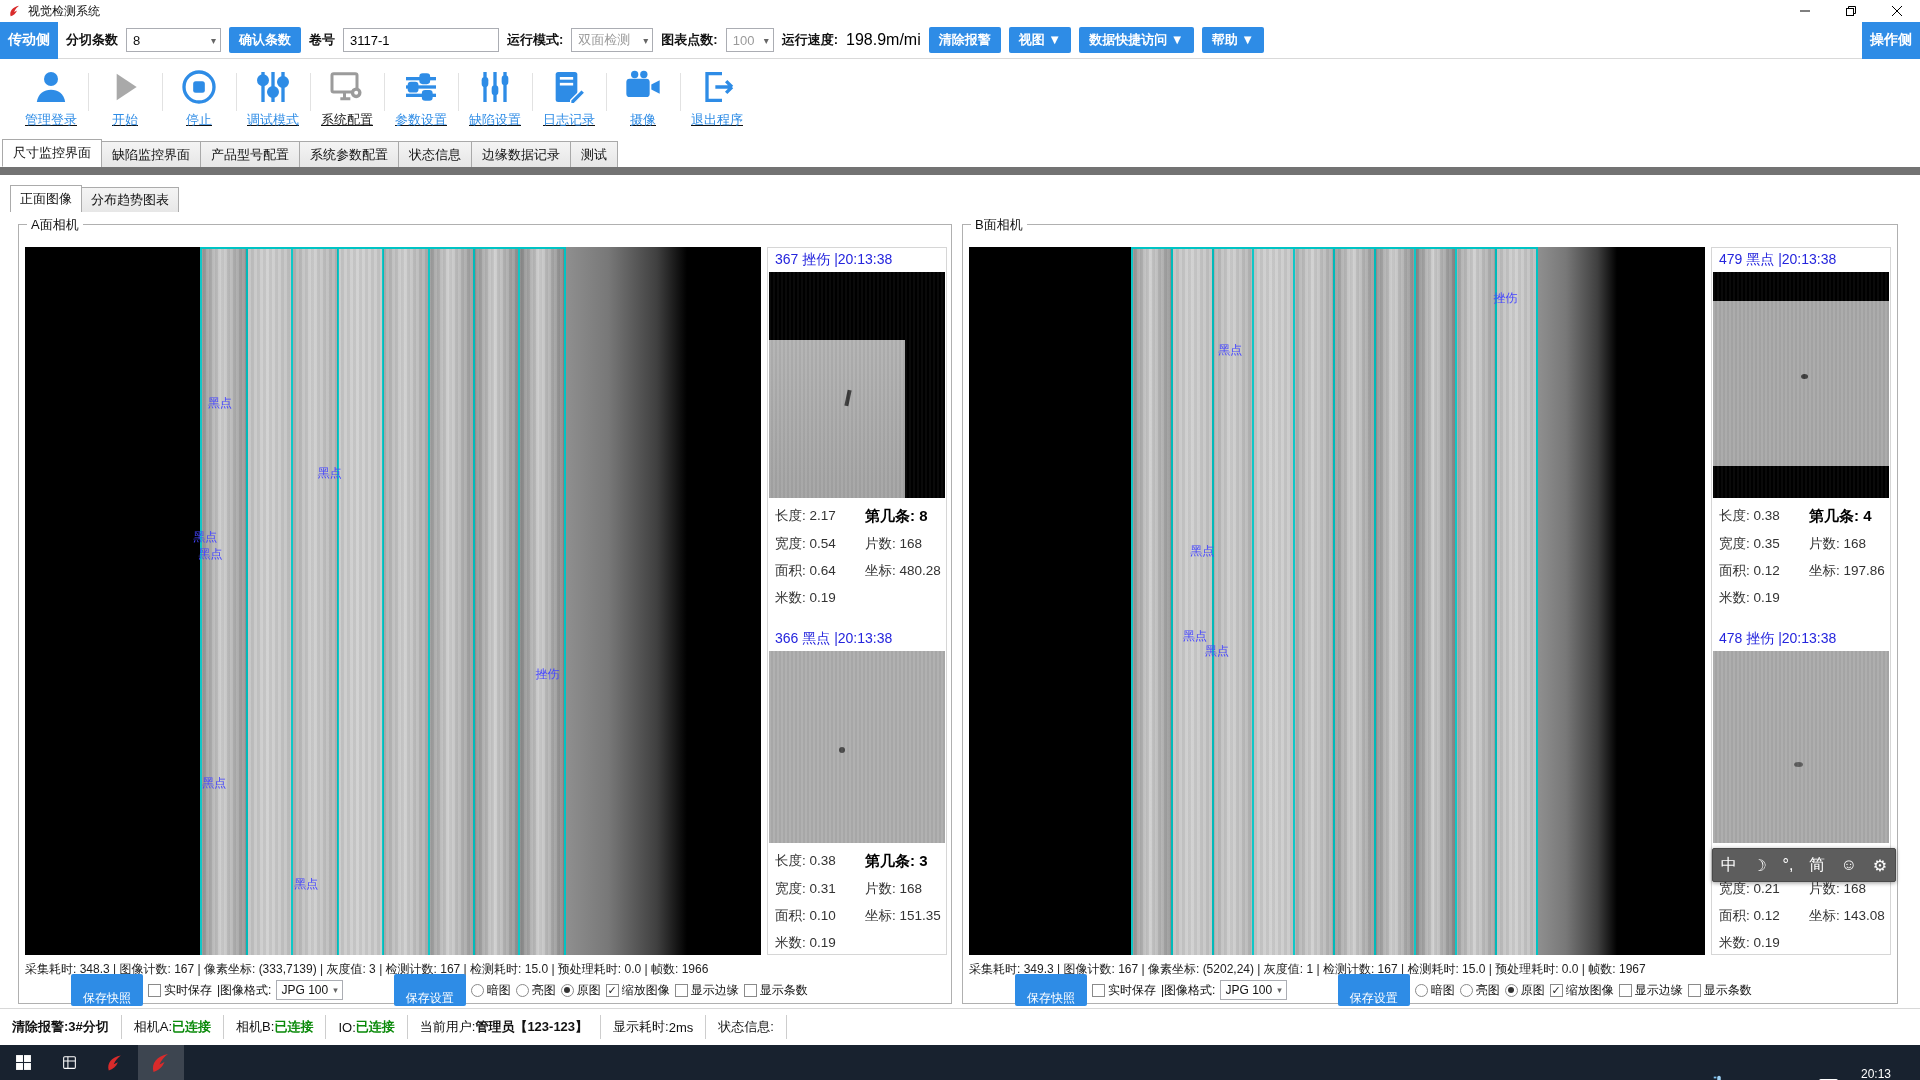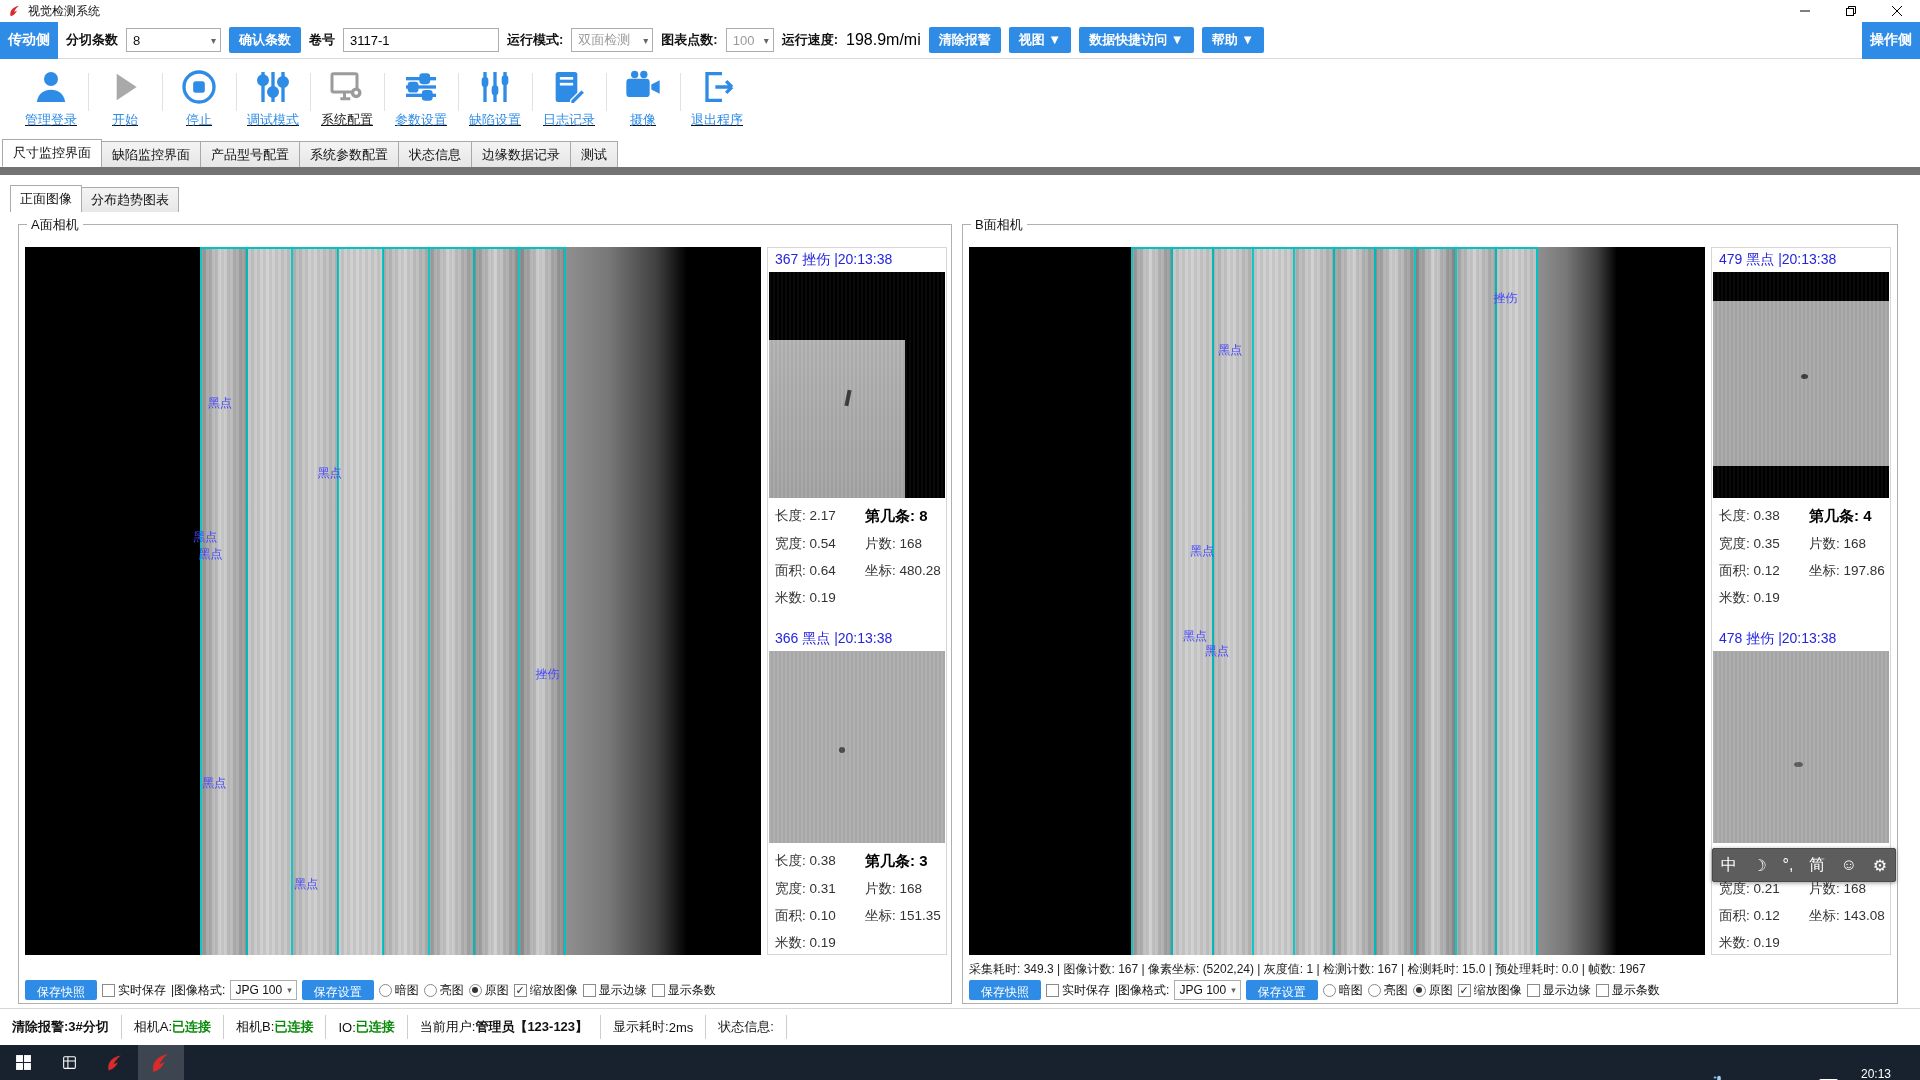--- a/index.html
+++ b/index.html
@@ -94,22 +94,22 @@
   .thumb.v2 .mark { left:40%; top:50%; width:6px; height:6px; border-radius:50%; background:#4a4a4a; }
   .thumb.v3 .mark { left:50%; top:45%; width:7px; height:5px; border-radius:50%; background:#3c3c3c; }
   .thumb.v4 .mark { left:46%; top:58%; width:9px; height:5px; border-radius:50%; background:#5c5c5c; }
   .stats { display:grid; grid-template-columns:84px auto; column-gap:6px; row-gap:9px;
     padding:9px 2px 0 6px; font-size:13.5px; color:#333; }
   .stats .big { font-weight:bold; font-size:15px; color:#000; }
 
   .cam-status { position:absolute; left:6px; top:736px; font-size:12px; color:#222; white-space:nowrap; }
   .cam-controls { position:absolute; left:6px; top:754px; height:22px; display:flex; align-items:center;
     gap:5px; font-size:12px; white-space:nowrap; }
-  .sm-btn { background:#2e8ce6; color:#fff; border:none; border-radius:2px; height:20px; padding:4px 12px;
-    font-size:12px; }
+  .sm-btn { background:#2e8ce6; color:#fff; border:none; border-radius:2px; height:20px; padding:16px 12px;
+    font-size:12px;margin-left:46px; }
   .ctrl { display:inline-flex; align-items:center; gap:3px; }
   .cb { width:13px; height:13px; border:1px solid #8a8a8a; background:#fff; display:inline-flex;
     align-items:center; justify-content:center; font-size:11px; color:#222; line-height:1; }
   .radio { width:13px; height:13px; border:1px solid #8a8a8a; border-radius:50%; background:#fff;
     display:inline-flex; align-items:center; justify-content:center; }
   .radio .dot { width:6px; height:6px; border-radius:50%; background:#333; }
   .mini-combo { height:20px; border:1px solid #abadb3; background:#fff; display:inline-flex;
     align-items:center; padding:0 4px; gap:5px; font-size:12px; }
   .mini-combo .combo-arw { color:#666; font-size:9px; }
 
@@ -375,20 +375,21 @@
             <span class="big">第几条: 3</span>
             <span>宽度: 0.31</span>
             <span>片数: 168</span>
             <span>面积: 0.10</span>
             <span>坐标: 151.35</span>
             <span>米数: 0.19</span>
             <span></span>
           </div>
         </div>
       </div>
+      <div class="cam-status">采集耗时: 348.3  | 图像计数: 167  | 像素坐标: (333,7139)  | 灰度值: 3  | 检测计数: 167  | 检测耗时: 15.0  | 预处理耗时: 0.0  | 帧数: 1966</div>
       <div class="cam-controls">
         <button class="sm-btn">保存快照</button>
         <span class="ctrl">
           <span class="cb"></span>
           <span>实时保存</span>
         </span>
         <span>|图像格式:</span>
         <span class="mini-combo">
           <span>JPG 100</span>
           <span class="combo-arw">▾</span>

